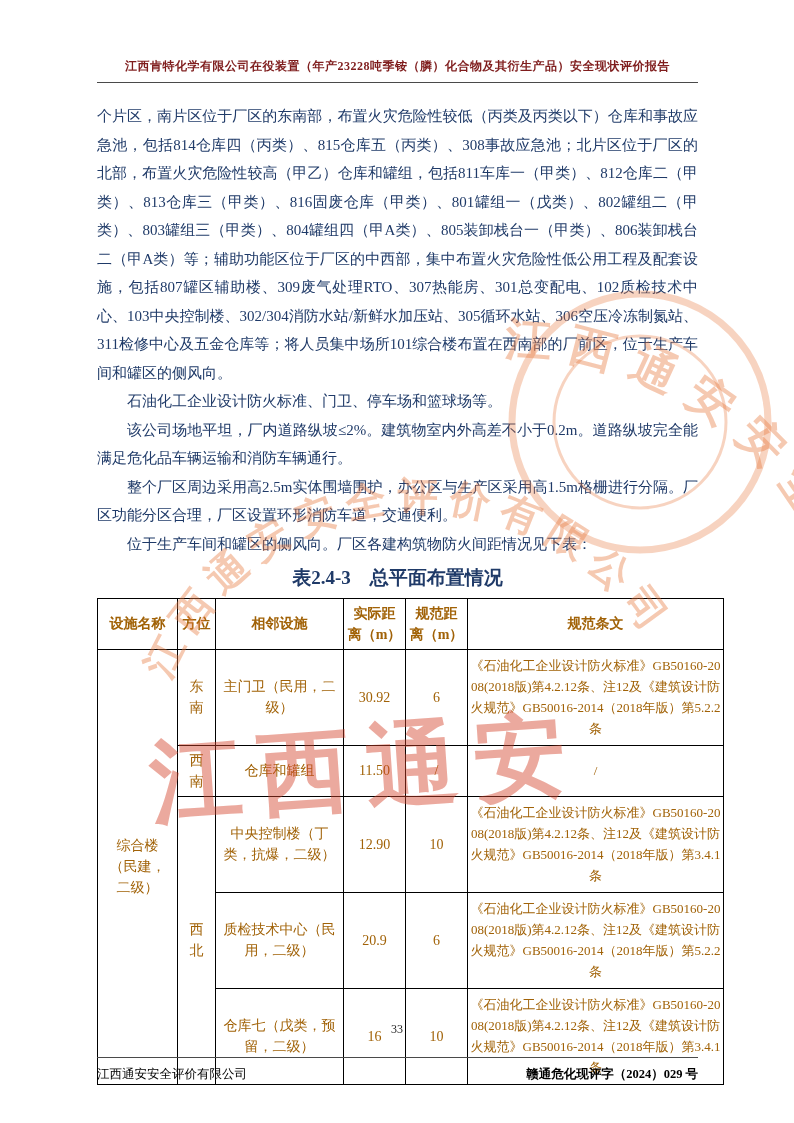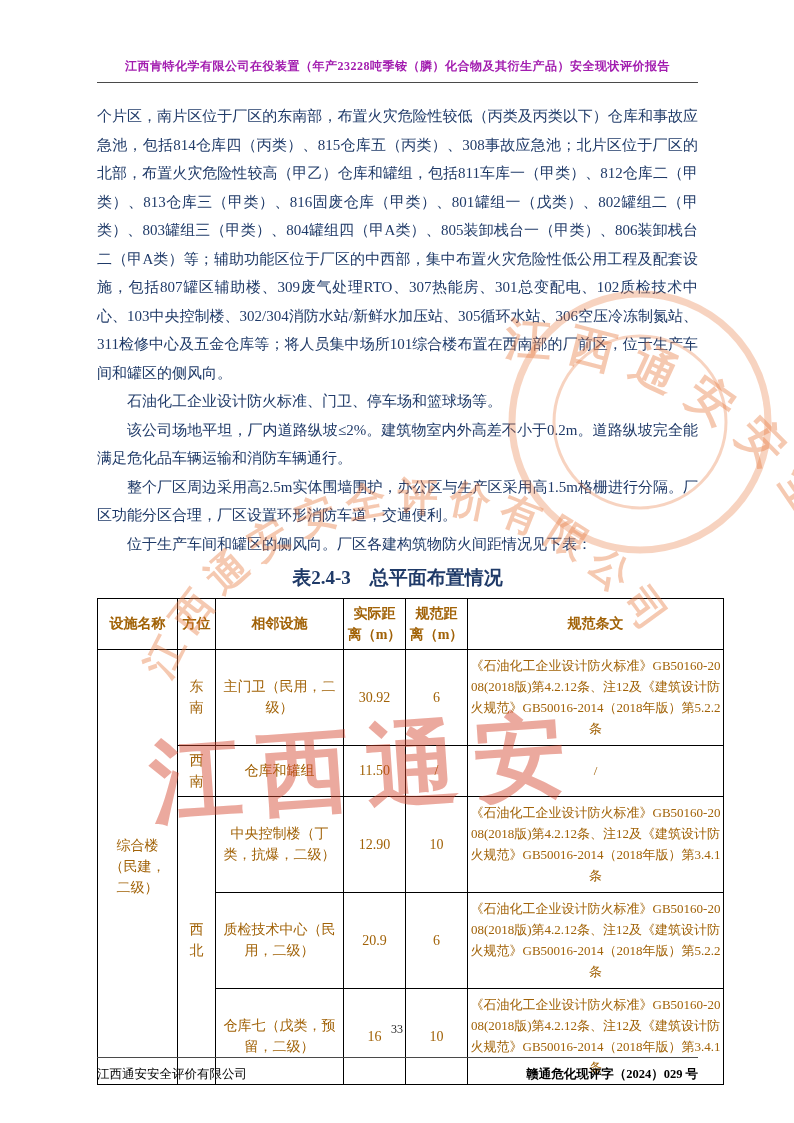--- a/index.html
+++ b/index.html
@@ -10,21 +10,21 @@
     background:#ffffff;
     overflow:hidden;
     font-family:"Liberation Serif","DejaVu Serif",serif;
   }
   
   .header {
     position:absolute; top:58px; left:97px; right:96px;
     text-align:center;
   }
   .header-title {
-    font-size:12px; font-weight:bold; color:#a21caf;
+    font-size:12px; font-weight:bold; color:#7f1d1d;
     padding-bottom:7px;
     border-bottom:1.5px solid #4a4a4a;
     letter-spacing:0.5px;
   }
   
   .content {
     position:absolute; top:102px; left:97px; right:96px;
     color:#1f3a68;
     font-size:15px; line-height:28.5px;
     text-align:justify;

